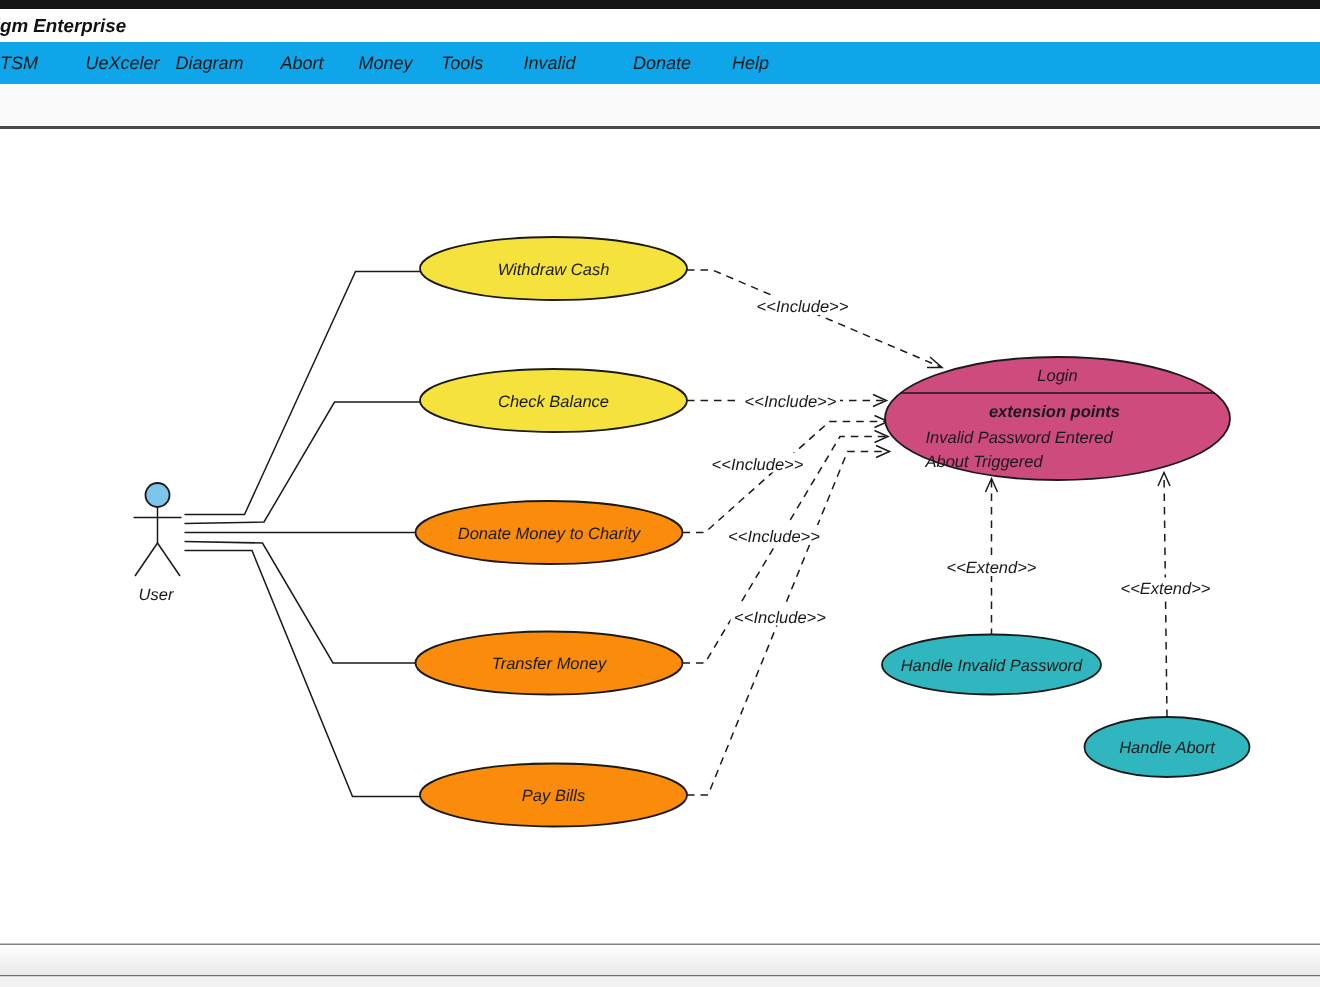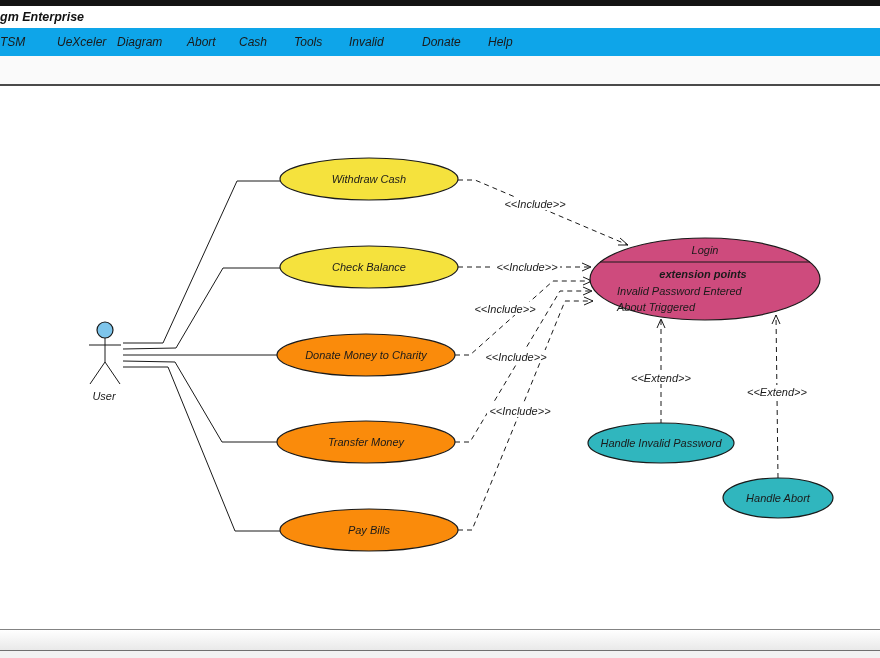--- a/index.html
+++ b/index.html
@@ -35,21 +35,21 @@
 
   <div class="titlebar">
     <span class="title">gm Enterprise</span>
   </div>
 
   <div class="menubar">
     <span class="menu-item" style="left:0px">TSM</span>
     <span class="menu-item" style="left:57px">UeXceler</span>
     <span class="menu-item" style="left:117px">Diagram</span>
     <span class="menu-item" style="left:187px">Abort</span>
-    <span class="menu-item" style="left:239px">Cash</span>
+    <span class="menu-item" style="left:239px">Money</span>
     <span class="menu-item" style="left:294px">Tools</span>
     <span class="menu-item" style="left:349px">Invalid</span>
     <span class="menu-item" style="left:422px">Donate</span>
     <span class="menu-item" style="left:488px">Help</span>
   </div>
 
   <div class="toolbar"></div>
 
   <div class="canvas">
     <svg width="880" height="543" viewBox="0 86 880 543">

